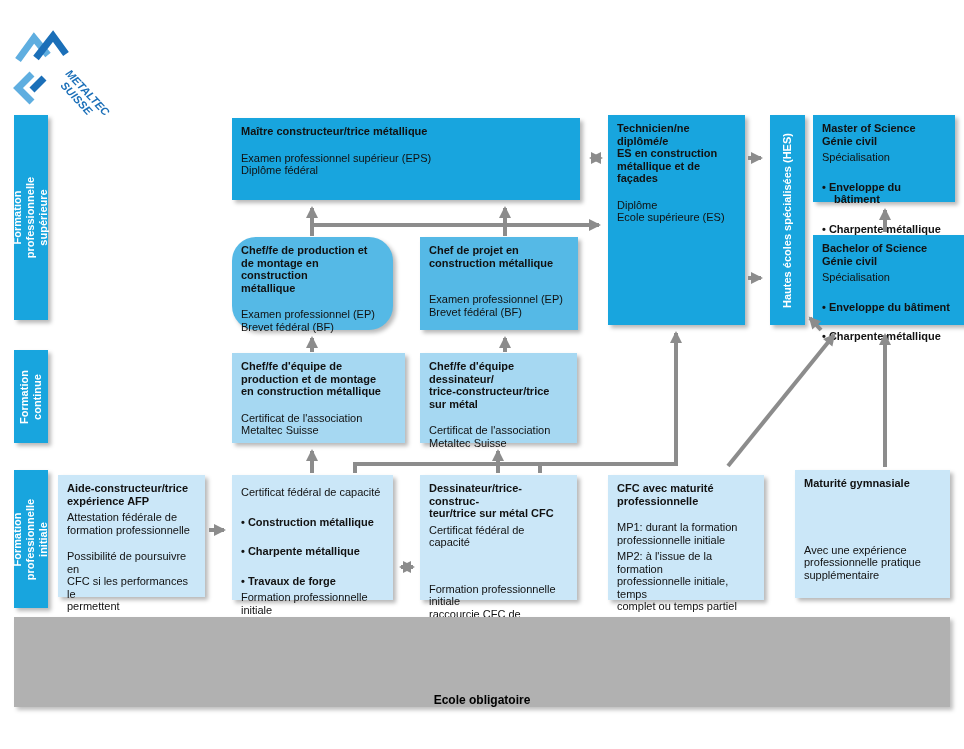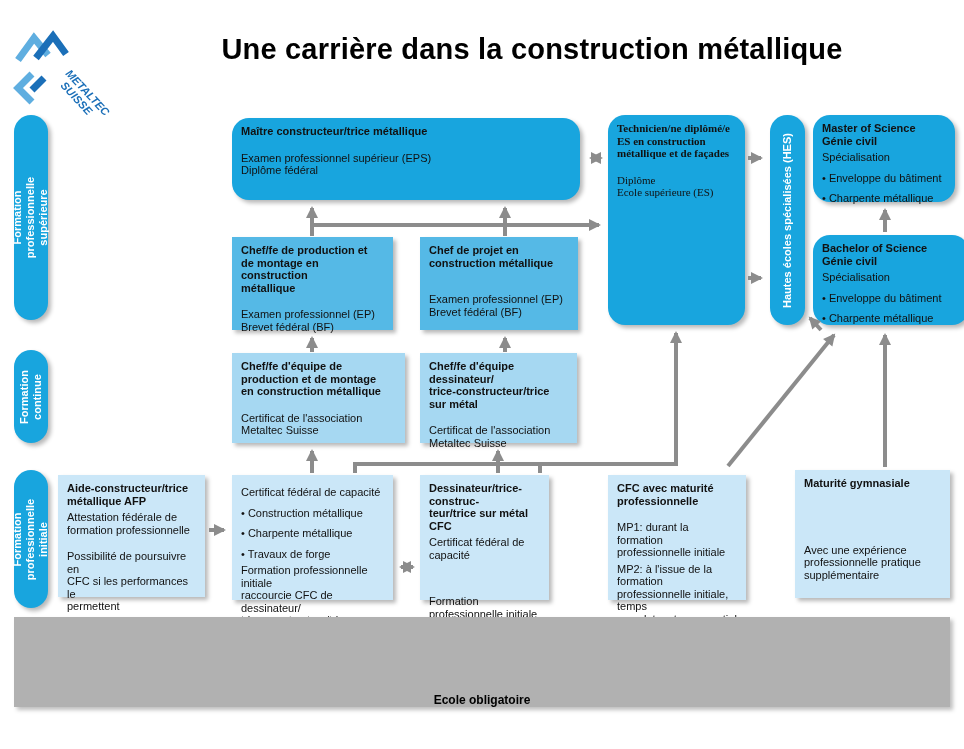--- a/index.html
+++ b/index.html
@@ -1,26 +1,26 @@
 <!DOCTYPE html>
 <html style="--brand: #18A5DE; --medium: #55B9E6; --light: #A6D8F2; --pale: #CBE7F8; --gray: #B1B1B1; --arrow: #8C8C8C; --logo_dark: #1B6FB8; --logo_light: #5FAEE0;"><head>
 <meta charset="utf-8">
 <style>
   html,body{margin:0;padding:0;background:#fff;}
   #canvas{position:relative;width:964px;height:749px;background:#fff;overflow:hidden;
           font-family:"Liberation Sans", sans-serif;}
   .box{position:absolute;box-sizing:border-box;padding:7px 9px;color:#111;
        font-size:11px;line-height:12.5px;box-shadow:3px 3px 4px rgba(0,0,0,.28);}
-  .brand{background:var(--brand);border-radius:17px;}
+  .brand{background:var(--brand);}
   .medium{background:var(--medium);}
   .light{background:var(--light);}
   .pale{background:var(--pale);}
   .box-title{font-weight:bold;white-space:pre-line;}
   .bline{white-space:pre-line;margin-top:4px;}
-  .bullet{margin-top:8px;padding-left:12px;text-indent:-12px;}
+  .bullet{margin-top:17px;padding-left:12px;text-indent:-12px;font-weight:bold;}
   .bgap{height:10px;}
   .vbar{position:absolute;box-shadow:3px 3px 4px rgba(0,0,0,.28);}
   .vwrap{position:absolute;inset:0;display:flex;align-items:center;justify-content:center;}
   .vtext{transform:rotate(-90deg);color:#fff;font-weight:bold;font-size:11px;line-height:13px;
          white-space:pre-line;text-align:center;}
   #title{position:absolute;left:140px;right:40px;top:33px;text-align:center;
          font-size:29px;font-weight:bold;color:#000;letter-spacing:.2px;}
   #ecole-bar{position:absolute;left:14px;top:617px;width:936px;height:90px;background:var(--gray);
          box-shadow:3px 3px 4px rgba(0,0,0,.25);display:flex;align-items:flex-end;justify-content:center;}
   #ecole-bar div{font-weight:bold;font-size:12px;color:#000;}
@@ -34,21 +34,20 @@
 
   <svg id="logo" width="115" height="95" viewBox="0 0 115 95">
     <polyline points="8,38 24,16 38,33" fill="none" stroke="#5FAEE0" stroke-width="7"></polyline>
     <polyline points="26,36 43,14 56,32" fill="none" stroke="#1B6FB8" stroke-width="7"></polyline>
     <polyline points="22,52 8,66 22,80" fill="none" stroke="#5FAEE0" stroke-width="7"></polyline>
     <polyline points="34,56 22,68" fill="none" stroke="#1B6FB8" stroke-width="7"></polyline>
     <text transform="translate(55,52) rotate(47)" font-size="11" font-weight="bold" font-style="italic" fill="#1B6FB8">METALTEC</text>
     <text transform="translate(50,64) rotate(47)" font-size="11" font-weight="bold" font-style="italic" fill="#1B6FB8">SUISSE</text>
   </svg>
 
-  <div id="title">Une carrière dans la construction métallique</div>
 
   <div class="vbar brand" style="left:14px;top:115px;width:34px;height:205px;">
     <div class="vwrap">
       <div class="vtext">Formation professionnelle
 supérieure</div>
     </div>
   </div>
   <div class="vbar brand" style="left:14px;top:350px;width:34px;height:93px;">
     <div class="vwrap">
       <div class="vtext">Formation
@@ -69,21 +68,21 @@
   </div>
 
   <div class="box brand" style="left:232px;top:118px;width:348px;height:82px;">
     <div class="box-title">Maître constructeur/trice métallique</div>
     <div>
         <div class="bgap"></div>
         <div class="bline">Examen professionnel supérieur (EPS)
 Diplôme fédéral</div>
       </div>
   </div>
-  <div class="box brand" style="left:608px;top:115px;width:137px;height:210px;font-family:Liberation Serif, serif;">
+  <div class="box brand" style="left:608px;top:115px;width:137px;height:210px;">
     <div class="box-title">Technicien/ne diplômé/e
 ES en construction
 métallique et de façades</div>
     <div>
         <div class="bgap"></div>
         <div class="bline">Diplôme
 Ecole supérieure (ES)</div>
       </div>
   </div>
   <div class="box brand" style="left:813px;top:115px;width:142px;height:87px;">
@@ -98,21 +97,21 @@
   <div class="box brand" style="left:813px;top:235px;width:156px;height:90px;">
     <div class="box-title">Bachelor of Science
 Génie civil</div>
     <div>
         <div class="bline">Spécialisation</div>
         <div class="bline bullet">• Enveloppe du bâtiment</div>
         <div class="bline bullet">• Charpente métallique</div>
       </div>
   </div>
 
-  <div class="box medium" style="left:232px;top:237px;width:161px;height:93px;">
+  <div class="box medium" style="left:232px;top:237px;width:161px;height:93px;border-radius:24px;">
     <div class="box-title">Chef/fe de production et
 de montage en construction
 métallique</div>
     <div>
         <div class="bgap"></div>
         <div class="bline">Examen professionnel (EP)
 Brevet fédéral (BF)</div>
       </div>
   </div>
   <div class="box medium" style="left:420px;top:237px;width:158px;height:93px;">
@@ -142,55 +141,55 @@
 sur métal</div>
     <div>
         <div class="bgap"></div>
         <div class="bline">Certificat de l'association
 Metaltec Suisse</div>
       </div>
   </div>
 
   <div class="box pale" style="left:58px;top:475px;width:147px;height:122px;">
     <div class="box-title">Aide-constructeur/trice
-métallique AFP</div>
+expérience AFP</div>
     <div>
         <div class="bline">Attestation fédérale de
 formation professionnelle</div>
         <div class="bgap"></div>
         <div class="bline">Possibilité de poursuivre en
 CFC si les performances le
 permettent</div>
       </div>
   </div>
   <div class="box pale" style="left:232px;top:475px;width:161px;height:125px;">
     <div>
         <div class="bline">Certificat fédéral de capacité</div>
         <div class="bline bullet">• Construction métallique</div>
         <div class="bline bullet">• Charpente métallique</div>
         <div class="bline bullet">• Travaux de forge</div>
         <div class="bline">Formation professionnelle initiale
 raccourcie CFC de dessinateur/
 trice-constructeur/trice métallique</div>
       </div>
   </div>
-  <div class="box pale" style="left:420px;top:475px;width:129px;height:125px;">
+  <div class="box pale" style="left:420px;top:475px;width:157px;height:125px;">
     <div class="box-title">Dessinateur/trice-construc-
 teur/trice sur métal CFC</div>
     <div>
         <div class="bline">Certificat fédéral de capacité</div>
         <div class="bgap"></div>
         <div class="bgap"></div>
         <div class="bgap"></div>
         <div class="bline">Formation professionnelle initiale
 raccourcie CFC de constructeur/
 trice métallique</div>
       </div>
   </div>
-  <div class="box pale" style="left:608px;top:475px;width:138px;height:125px;">
+  <div class="box pale" style="left:608px;top:475px;width:156px;height:125px;">
     <div class="box-title">CFC avec maturité
 professionnelle</div>
     <div>
         <div class="bgap"></div>
         <div class="bline">MP1: durant la formation
 professionnelle initiale</div>
         <div class="bline">MP2: à l'issue de la formation
 professionnelle initiale, temps
 complet ou temps partiel</div>
       </div>

